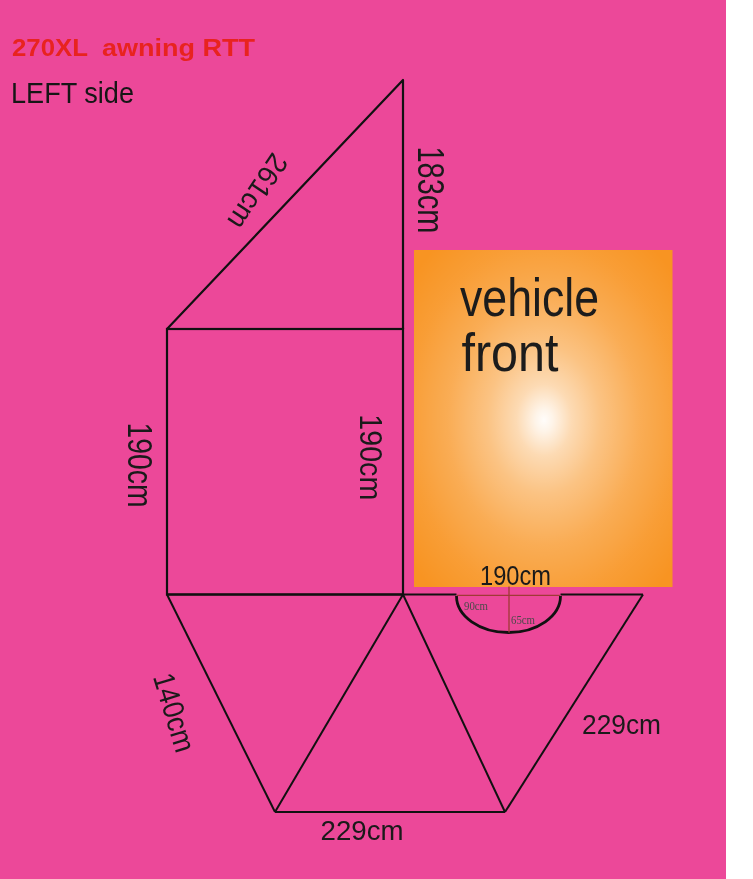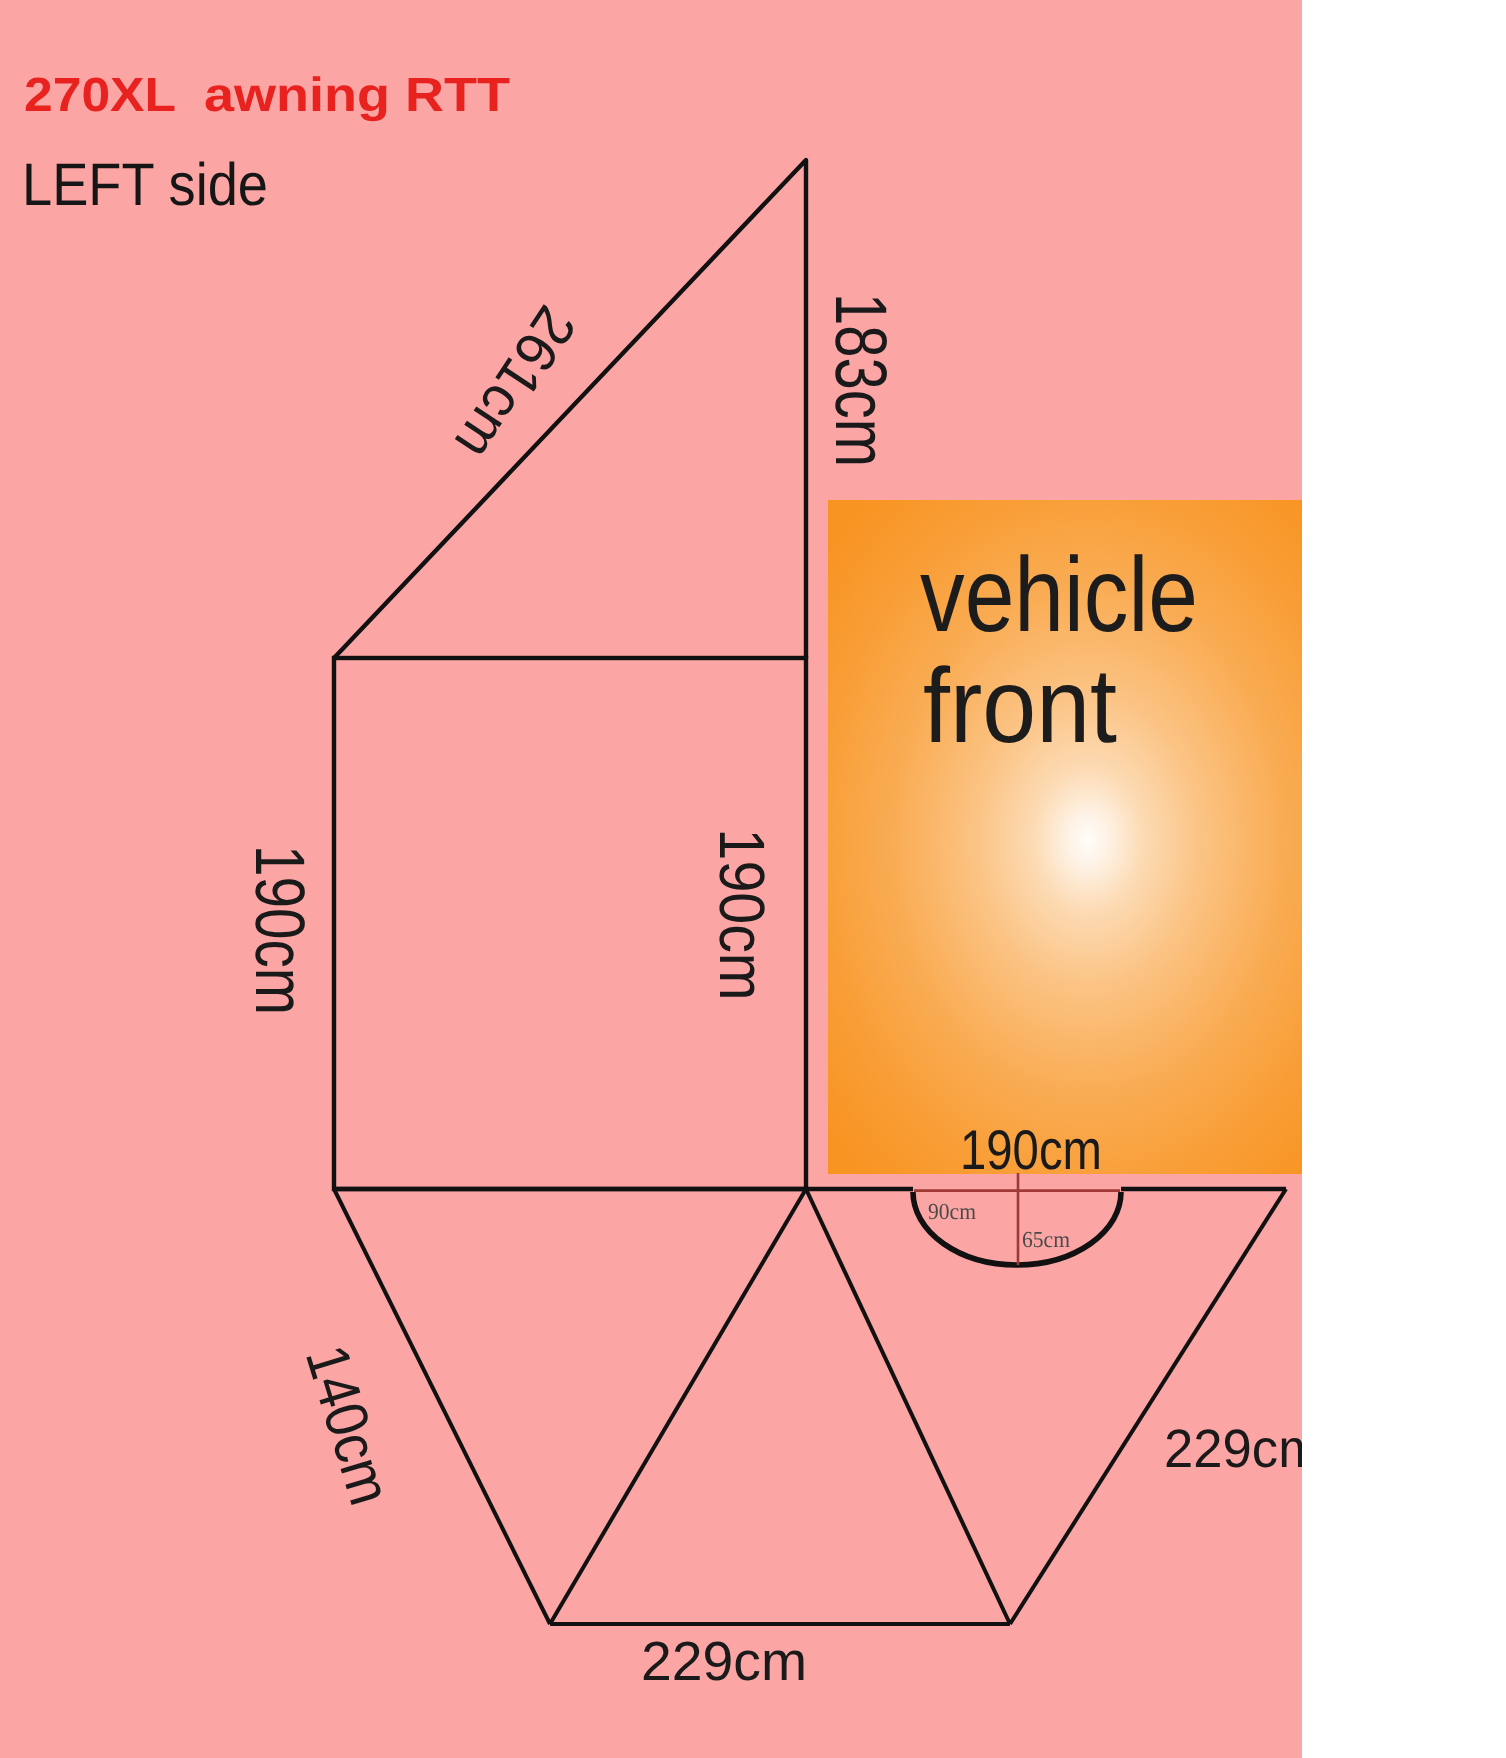--- a/index.html
+++ b/index.html
@@ -1,16 +1,16 @@
 <!DOCTYPE html>
 <html><head>
 <meta charset="utf-8">
 <style>
   html,body{margin:0;padding:0;background:#ffffff;}
-  .page{position:relative;width:651px;height:879px;background:#fca5a5;overflow:hidden;
+  .page{position:relative;width:726px;height:879px;background:#ec4899;overflow:hidden;
         font-family:"Liberation Sans", sans-serif;}
   svg{position:absolute;left:0;top:0;}
 </style>
 </head>
 <body>
 <div class="page">
 <svg width="753" height="879" viewBox="0 0 753 879" font-family="Liberation Sans, sans-serif">
   <defs>
     <radialGradient id="glow" gradientUnits="userSpaceOnUse" cx="544" cy="420" r="172" gradientTransform="translate(544,420) scale(1,1.3) translate(-544,-420)">
       <stop offset="0%" stop-color="#ffffff" stop-opacity="0.98"></stop>

